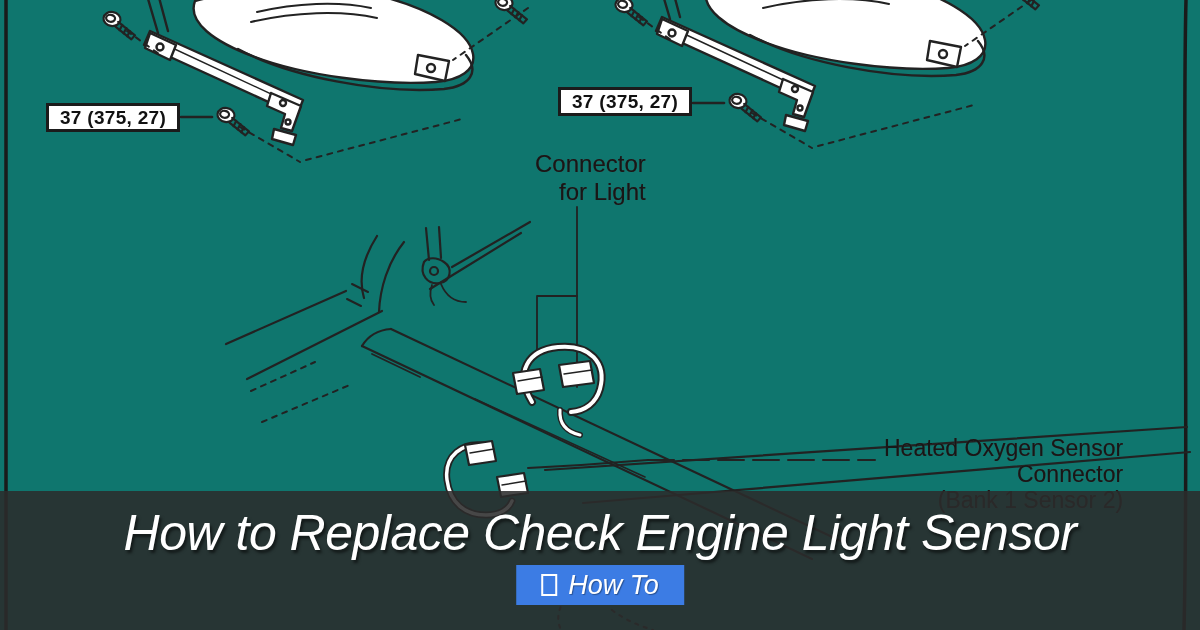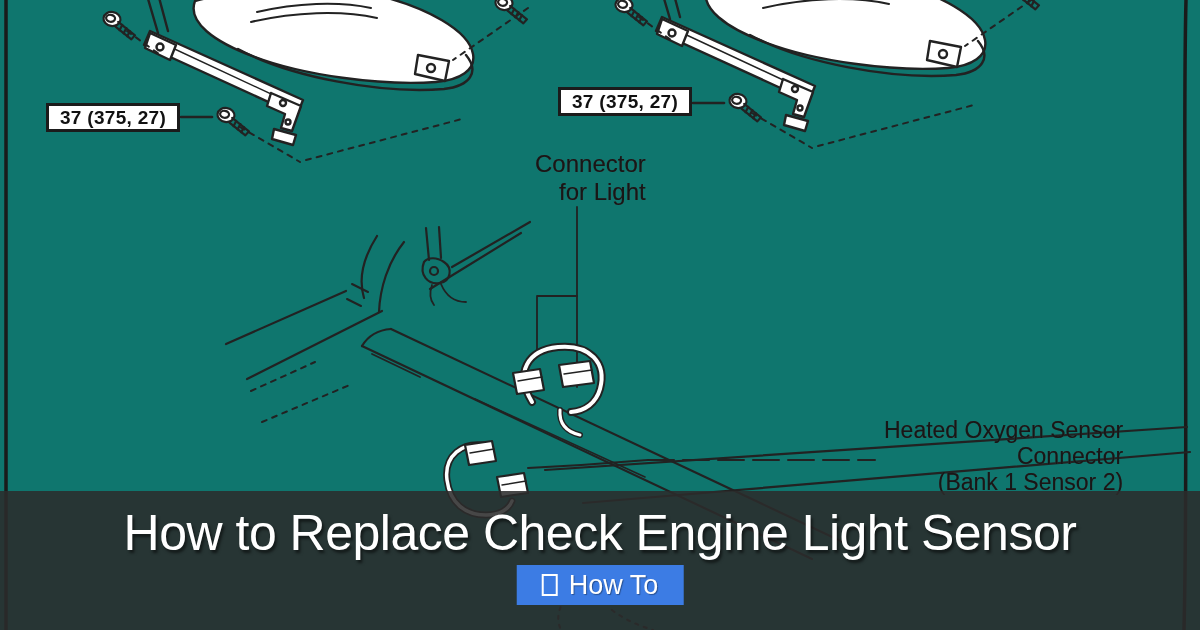--- a/index.html
+++ b/index.html
@@ -16,21 +16,21 @@
     background:#fff;border:3px solid #1b1b1b;color:#111;
     font-weight:bold;font-size:19px;letter-spacing:.3px;
     display:flex;align-items:center;justify-content:center;
   }
   .t-left{left:46px;top:103px;}
   .t-right{left:558px;top:87px;}
 
   
   .diag-label{position:absolute;color:#171717;text-shadow:0 0 .6px #444;text-align:right;}
   .conn-seat{left:535px;top:150px;font-size:24px;line-height:28px;}
-  .o2{left:884px;top:417px;font-size:23px;line-height:26px;}
+  .o2{left:884px;top:435px;font-size:23px;line-height:26px;}
 
   
   .band{
     position:absolute;left:0;top:491px;width:1200px;height:139px;
     background:rgba(44,44,44,0.87);
   }
   .title{
     position:absolute;top:14px;left:0;width:100%;text-align:center;
     font-size:50px;line-height:56px;letter-spacing:-.5px;color:#fff;
     text-shadow:2px 3px 3px rgba(0,0,0,0.55);
@@ -168,21 +168,21 @@
     <div>Connector</div>
     <div>for Light</div>
   </div>
 
   <div class="diag-label o2">
     <div>Heated Oxygen Sensor</div>
     <div>Connector</div>
     <div>(Bank 1 Sensor 2)</div>
   </div>
 
-  <div class="band" style="background-color: rgba(44, 44, 44, 0.87);">
+  <div class="band" style="background-color: rgba(44, 44, 44, 0.87); font-style: italic;">
     <div class="title">How to Replace Check Engine Light Sensor</div>
     <div class="badge" style="background-color: rgb(60, 124, 228);">
       <span class="tofu"></span>
       <span>How To</span>
     </div>
   </div>
 
 </div>
 
 </body></html>

